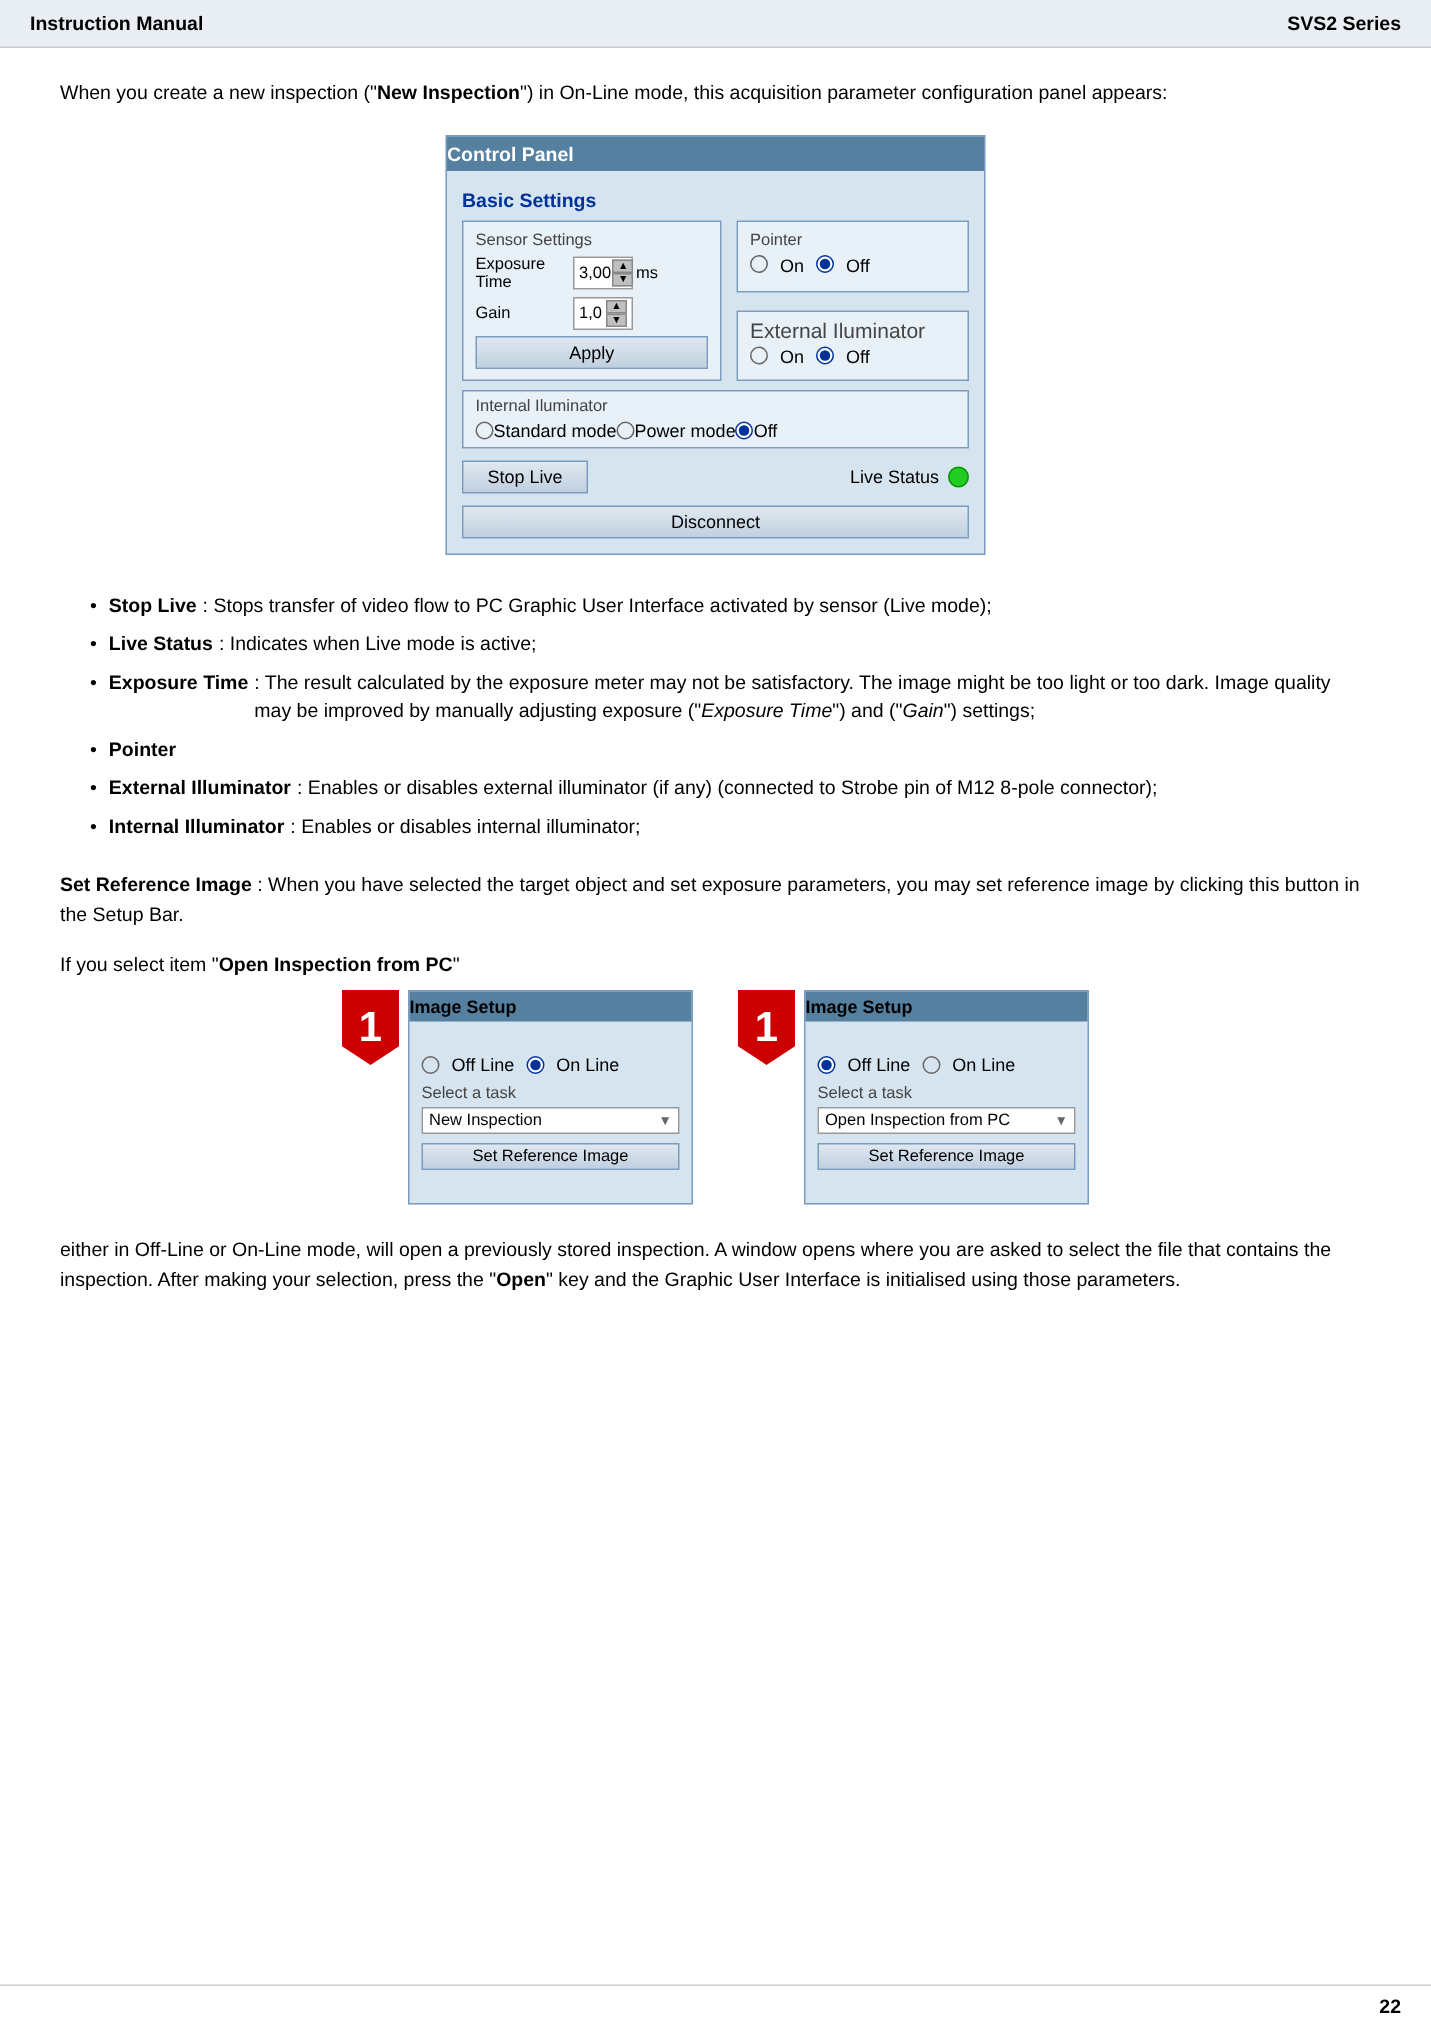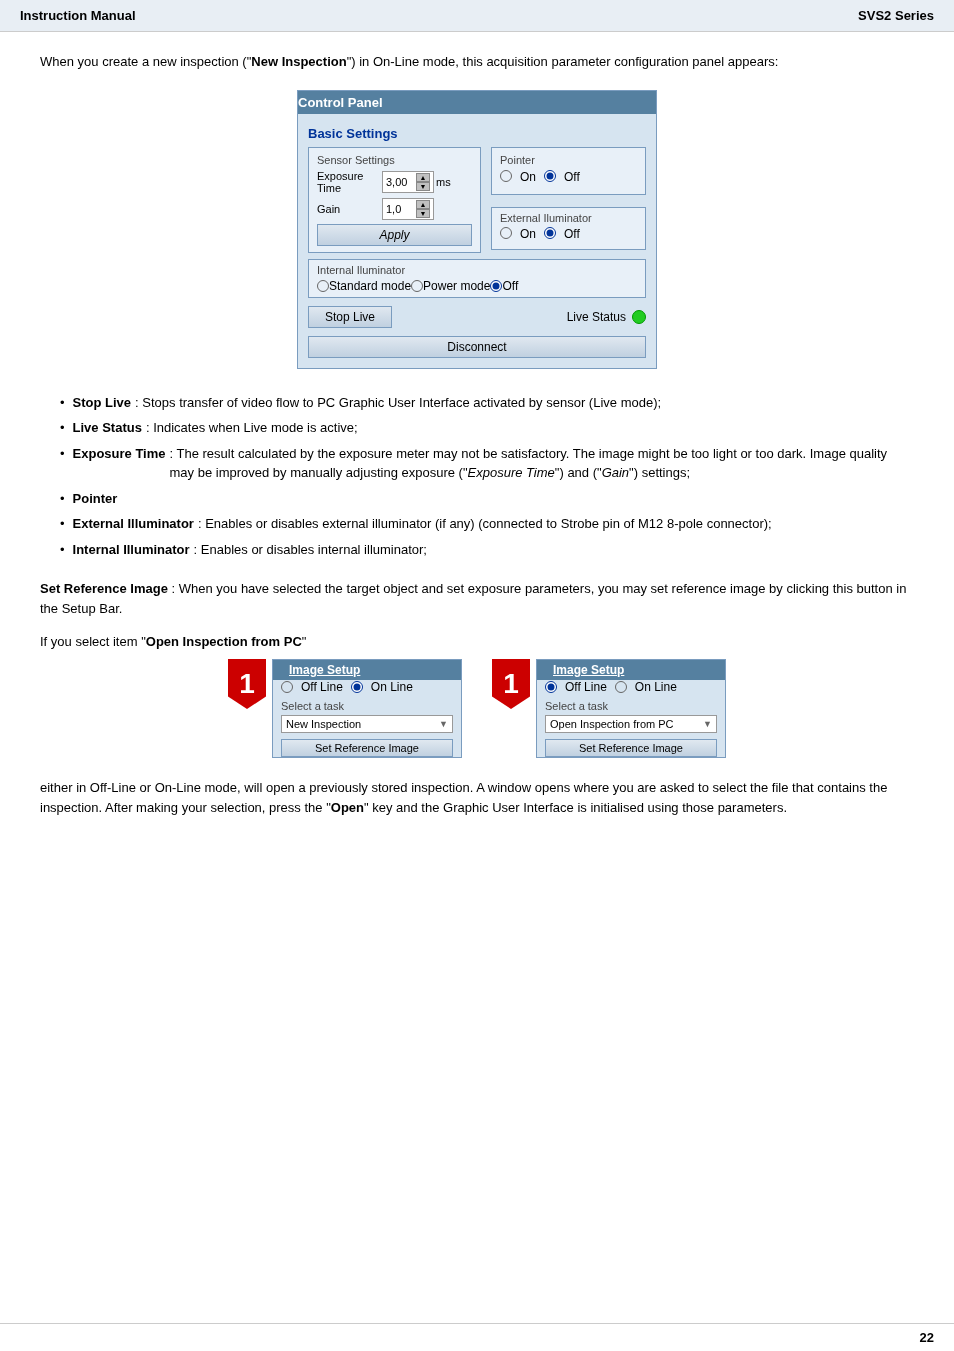--- a/index.html
+++ b/index.html
@@ -105,21 +105,21 @@
       margin-bottom: 4px;
       font-size: 12px;
     }
     .field-label {
       width: 65px;
       font-size: 11px;
     }
     .field-input {
       border: 1px solid #999;
       background: #fff;
-      width: 52px;
+      width: 40px;
       font-size: 11px;
       padding: 1px 3px;
       display: inline-flex;
       align-items: center;
       justify-content: space-between;
     }
     .field-unit {
       font-size: 11px;
       margin-left: 2px;
     }
@@ -143,21 +143,20 @@
 
     .apply-btn {
       background: linear-gradient(to bottom, #e0e8f0, #c0d0e0);
       border: 1px solid #7a9cbf;
       padding: 3px 20px;
       font-size: 12px;
       cursor: pointer;
       margin-top: 4px;
       display: block;
       width: 100%;
-      font-style: italic;
     }
 
     .pointer-box {
       border: 1px solid #7a9cbf;
       background: #e8f0f8;
       padding: 6px 8px;
       min-width: 140px;
     }
     .pointer-label {
       font-size: 11px;
@@ -195,21 +194,21 @@
       transform: translate(-50%, -50%);
     }
 
     .ext-illuminator-box {
       border: 1px solid #7a9cbf;
       background: #e8f0f8;
       padding: 4px 8px;
       margin-top: 6px;
     }
     .ext-illuminator-label {
-      font-size: 11px;
+      font-size: 14px;
       color: #444;
       margin-bottom: 3px;
     }
 
     .internal-illuminator-box {
       border: 1px solid #7a9cbf;
       background: #e8f0f8;
       padding: 4px 8px;
       margin-top: 6px;
     }
@@ -325,29 +324,28 @@
       flex-shrink: 0;
     }
     .image-setup-box {
       border: 1px solid #7a9cbf;
       background: #d6e4f0;
       padding: 0;
       min-width: 190px;
     }
     .image-setup-title {
       background: #5580a0;
-      color: #ffffff;
-      font-weight: bold;
-      font-size: 12px;
-      padding: 3px 16px;
+      color: #000000;
+      font-weight: bold;
+      font-size: 12px;
+      padding: 3px 0;
       text-align: left;
-      text-decoration: underline;
     }
     .image-setup-body {
-      padding: 0 8px;
+      padding: 22px 8px;
     }
     .image-setup-radio-row {
       display: flex;
       align-items: center;
       gap: 8px;
       font-size: 12px;
       margin-bottom: 6px;
     }
     .select-task-label {
       font-size: 11px;

